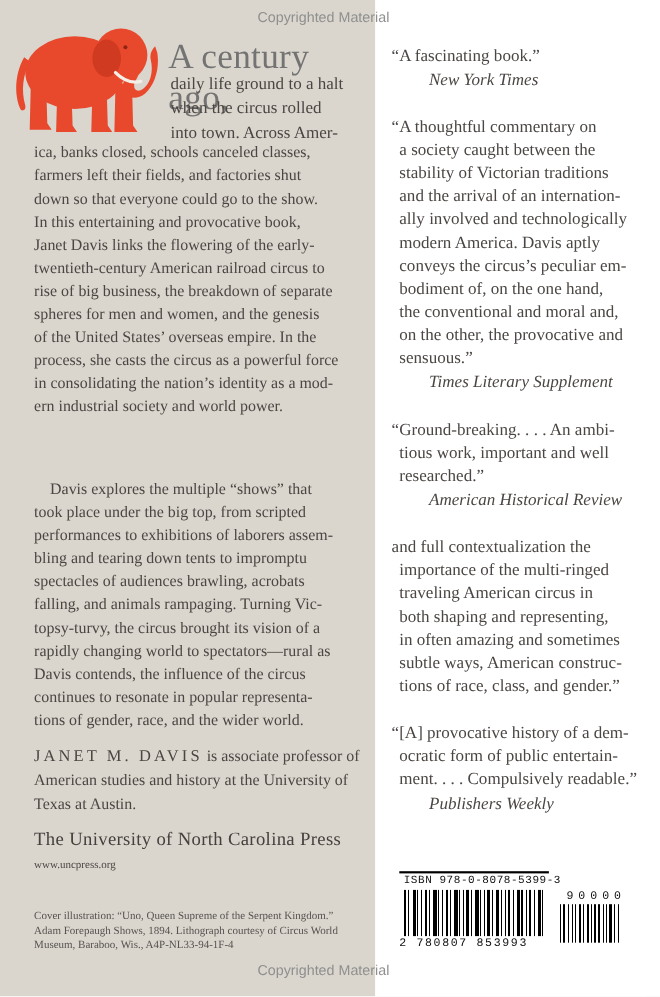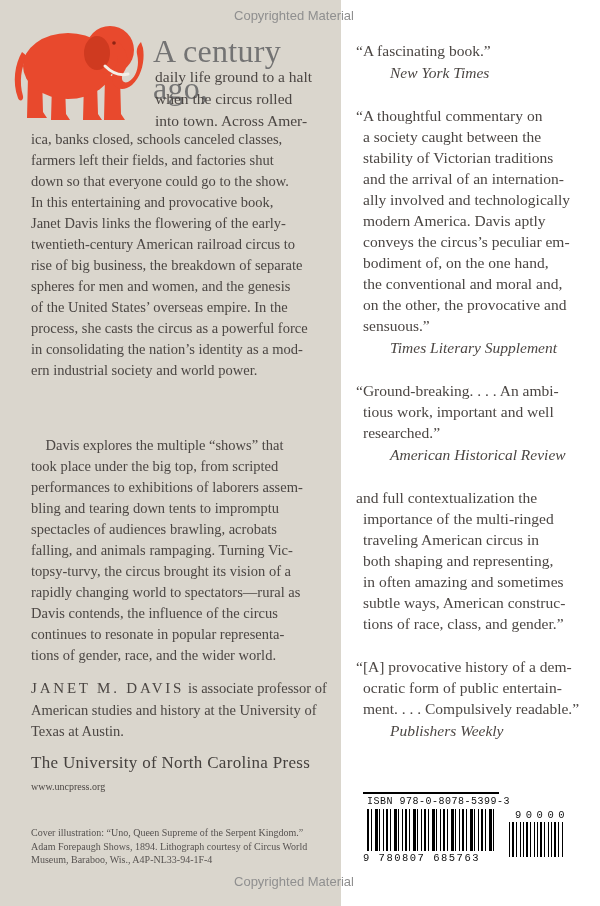--- a/index.html
+++ b/index.html
@@ -194,21 +194,21 @@
     </div>
 
   </div>
 
   <div class="barcode-block">
     <div class="bc-topline"></div>
     <div class="bc-isbn">ISBN 978-0-8078-5399-3</div>
     <div class="bc-row">
       <div class="bc-main">
         <div class="bars bars-main"></div>
-        <div class="bc-digits">9 780807 685763</div>
+        <div class="bc-digits">2 780807 853993</div>
       </div>
       <div class="bc-supp">
         <div class="bc-supp-digits">90000</div>
         <div class="bars bars-supp"></div>
       </div>
     </div>
   </div>
 
   <div class="copyright bottom">Copyrighted Material</div>
 

